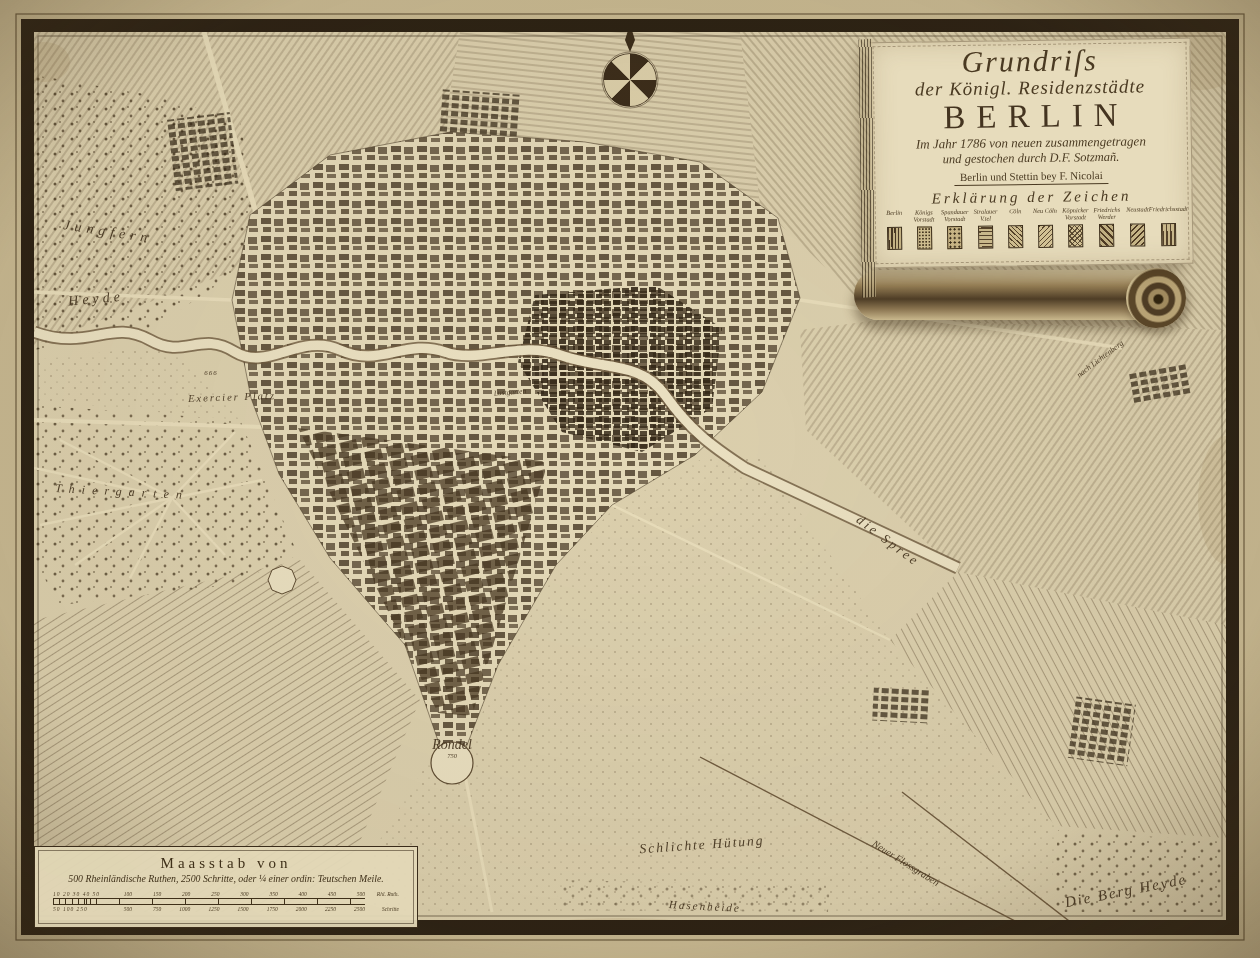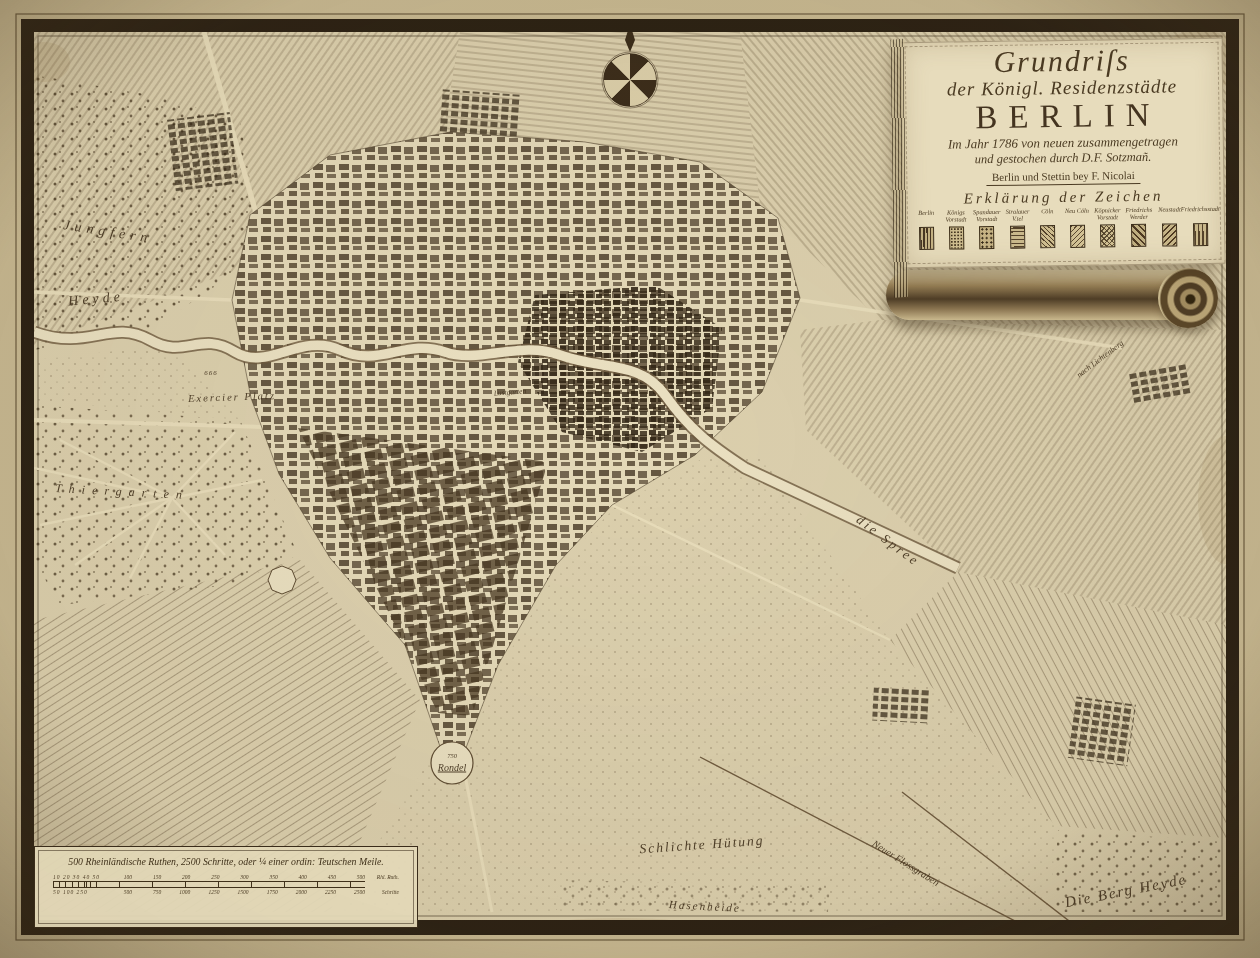--- a/index.html
+++ b/index.html
@@ -6,21 +6,21 @@
   body{width:1260px;height:958px;position:relative;overflow:hidden;
        background:#c8b992;font-family:"Liberation Serif",serif;}
   .page{position:absolute;inset:0;}
   .map-svg{position:absolute;left:0;top:0;}
 
   
   .mlabel{position:absolute;font-family:"Liberation Serif",serif;font-style:italic;
           color:#42321d;white-space:nowrap;transform-origin:center;opacity:.92;}
 
   
-  .cartouche{position:absolute;left:902px;top:40px;width:324px;height:284px;}
+  .cartouche{position:absolute;left:870px;top:40px;width:324px;height:284px;}
   .cart-paper{position:absolute;left:0;right:2px;top:0;bottom:58px;background:#e7dcbc;
           transform:rotate(-0.8deg);border:1px solid rgba(90,70,45,.45);
           outline:1px dashed rgba(90,70,45,.4);outline-offset:-5px;
           box-shadow:-10px 8px 14px rgba(70,52,28,.35), inset 0 0 26px rgba(120,95,55,.25);}
   .cart-paper::before{content:"";position:absolute;left:-11px;top:-4px;bottom:-30px;width:14px;
           background:repeating-linear-gradient(90deg, rgba(48,36,18,.6) 0 1px, rgba(205,190,150,.55) 1px 3px);
           transform:skewY(-3deg);}
   .cart-roll{position:absolute;left:-16px;right:30px;bottom:4px;height:50px;border-radius:25px/26px;
           background:linear-gradient(180deg,#d9cba4 0%,#937c53 32%,#4e3d26 58%,#8a7450 78%,#c9b88d 100%);
           box-shadow:0 9px 12px rgba(60,45,22,.45);}
@@ -285,20 +285,21 @@
               <div class="lg-lbl">Friedrichsstadt</div>
               <div class="lg-sw sw10"></div>
             </div>
         </div>
       </div>
     </div>
   </div>
 
   <div class="scalebox">
     <div class="scale-inner">
+      <div class="sc-title">Maasstab von</div>
       <div class="sc-sub">500 Rheinländische Ruthen, 2500 Schritte, oder ¼ einer ordin: Teutschen Meile.</div>
       <div class="ruler">
         <div class="tickrow">
           <span class="minor">10 20 30 40 50</span>
           <span class="tk">100</span>
           <span class="tk">150</span>
           <span class="tk">200</span>
           <span class="tk">250</span>
           <span class="tk">300</span>
           <span class="tk">350</span>
@@ -331,15 +332,15 @@
   <div class="mlabel" style="left:211px;top:373px;font-size:7px;letter-spacing:1px;transform:translate(-50%,-50%);font-family:Liberation Serif, serif;">666</div>
   <div class="mlabel" style="left:232px;top:397px;font-size:10.5px;letter-spacing:2px;transform:translate(-50%,-50%) rotate(-2deg);">Exercier Platz</div>
   <div class="mlabel" style="left:510px;top:392px;font-size:7.5px;transform:translate(-50%,-50%) rotate(-4deg);">Lustgarten</div>
   <div class="mlabel" style="left:888px;top:541px;font-size:13px;letter-spacing:3px;transform:translate(-50%,-50%) rotate(37deg);">die Spree</div>
   <div class="mlabel" style="left:702px;top:845px;font-size:13.5px;letter-spacing:2px;transform:translate(-50%,-50%) rotate(-4deg);">Schlichte Hütung</div>
   <div class="mlabel" style="left:906px;top:863px;font-size:10px;transform:translate(-50%,-50%) rotate(32deg);">Neuer Flossgraben</div>
   <div class="mlabel" style="left:1126px;top:891px;font-size:15px;letter-spacing:2px;transform:translate(-50%,-50%) rotate(-11deg);">Die Berg Heyde</div>
   <div class="mlabel" style="left:705px;top:906px;font-size:11px;letter-spacing:2px;transform:translate(-50%,-50%) rotate(3deg);">Hasenheide</div>
   <div class="mlabel" style="left:1100px;top:359px;font-size:8px;transform:translate(-50%,-50%) rotate(-37deg);">nach Lichtenberg</div>
   <div class="mlabel" style="left:452px;top:755px;font-size:6.5px;transform:translate(-50%,-50%);">750</div>
-  <div class="mlabel" style="left:452px;top:767px;font-size:10px;transform:translate(-50%,-50%);text-decoration:underline;">Rondel</div>
+  <div class="mlabel" style="left:452px;top:745px;font-size:14px;transform:translate(-50%,-50%);">Rondel</div>
 
 </div>
 
 </body></html>

